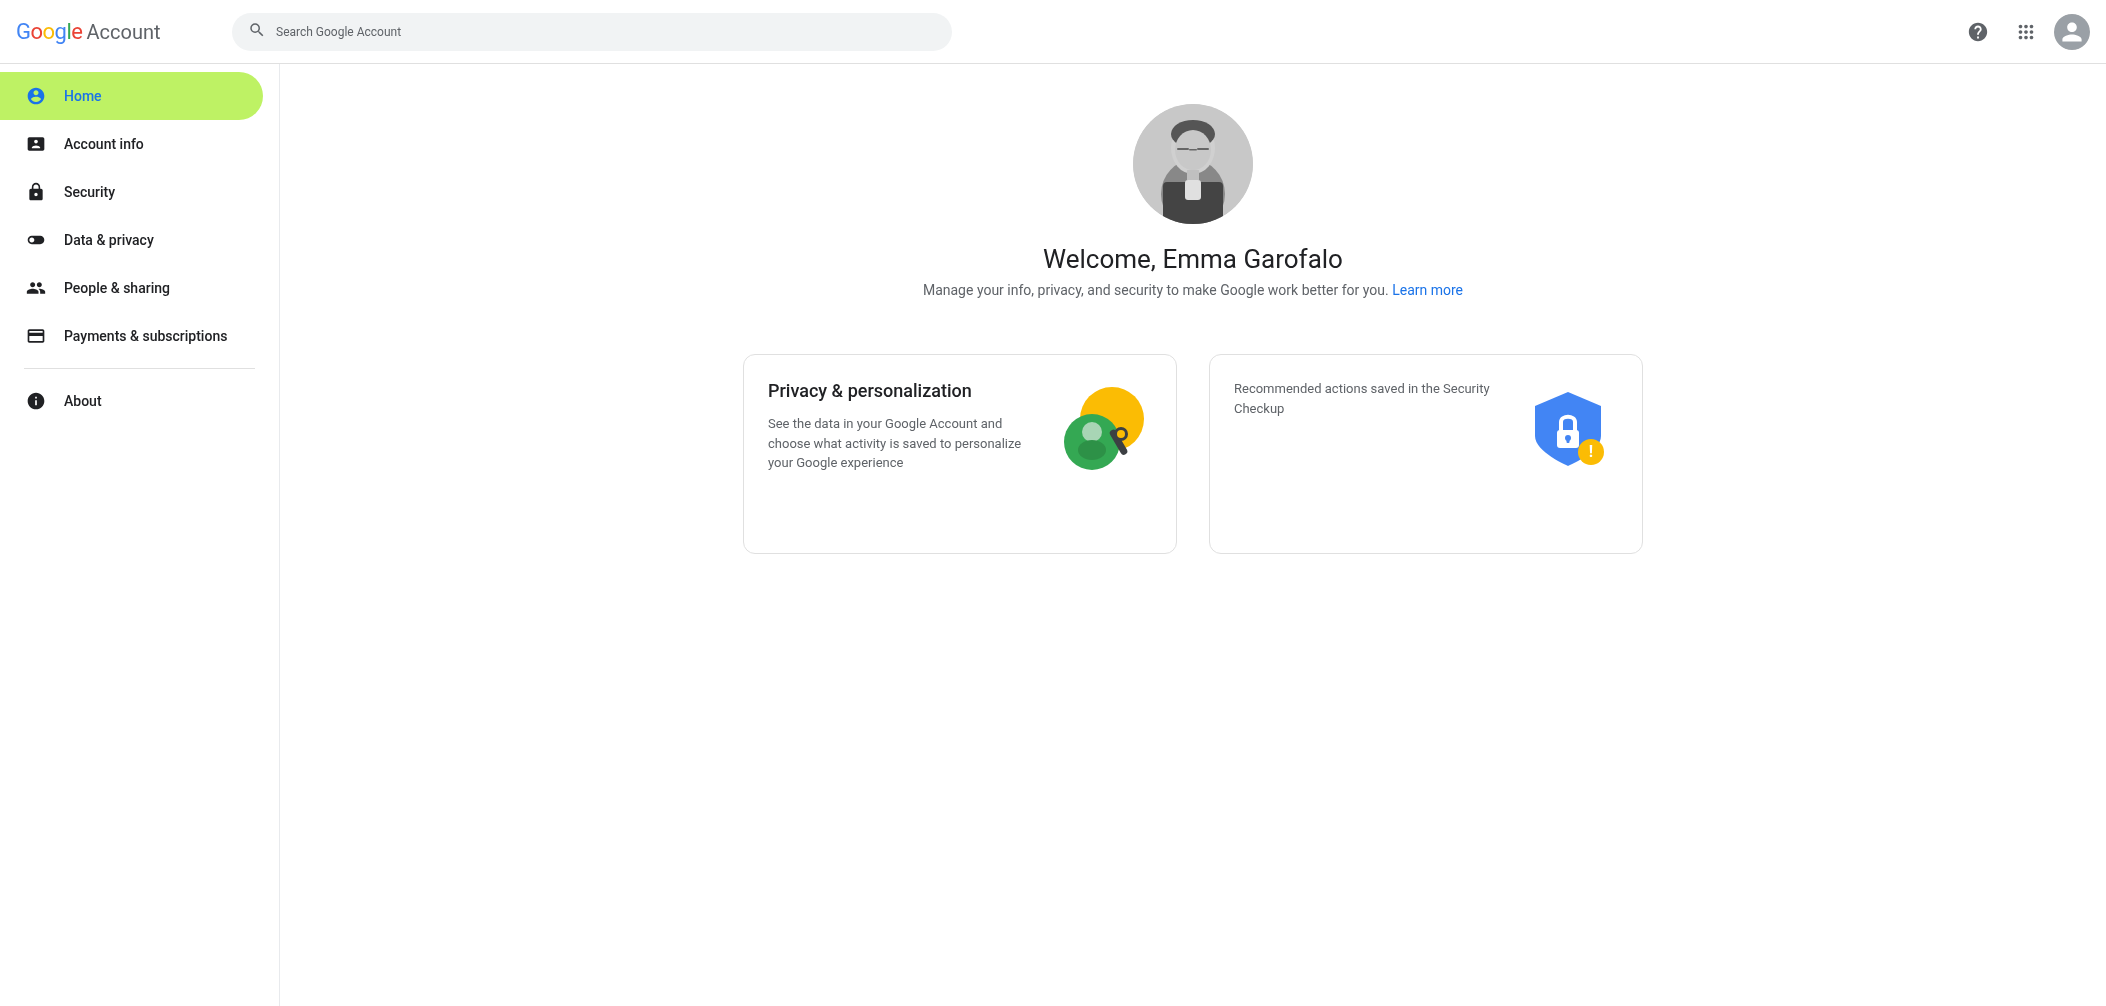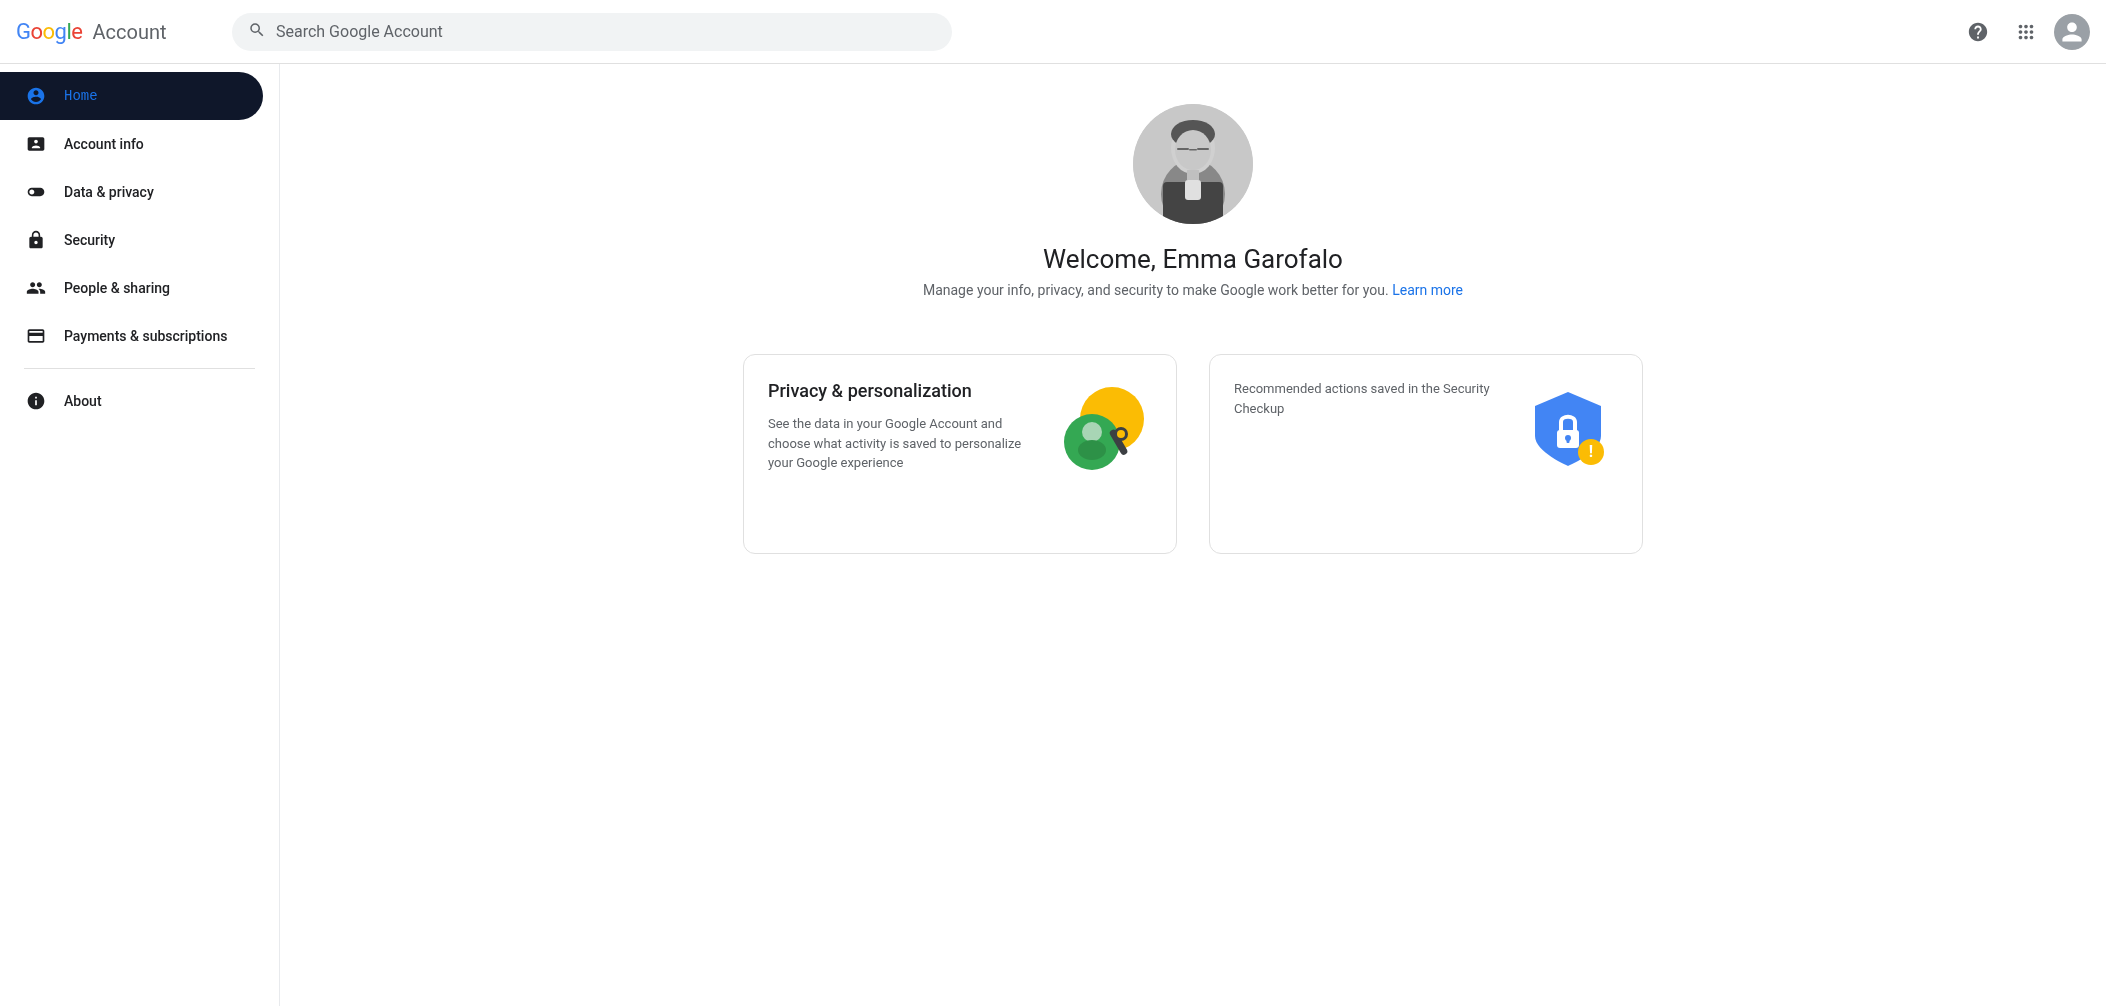--- a/index.html
+++ b/index.html
@@ -19,21 +19,20 @@
       padding: 8px 16px;
       border-bottom: 1px solid #e0e0e0;
       height: 64px;
       background: #fff;
       gap: 16px;
     }
 
     .logo {
       display: flex;
       align-items: center;
-      gap: 6px;
       min-width: 200px;
       text-decoration: none;
     }
 
     .logo-google {
       font-size: 22px;
       font-weight: 400;
       letter-spacing: -0.5px;
     }
     .logo-google .g { color: #4285f4; }
@@ -58,21 +57,21 @@
       background: #f1f3f4;
       border-radius: 24px;
       padding: 8px 16px;
       gap: 10px;
     }
 
     .search-bar input {
       border: none;
       background: transparent;
       outline: none;
-      font-size: 16px;
+      font-size: 12px;
       color: #000000;
       width: 100%;
       font-family: inherit;
     }
 
     .search-bar input::placeholder {
       color: #5f6368;
     }
 
     .search-icon-wrap {
@@ -149,23 +148,22 @@
       border-radius: 0 24px 24px 0;
       margin-right: 16px;
       cursor: pointer;
       font-size: 14px;
       color: #202124;
       font-weight: 500;
       text-decoration: none;
     }
 
     .nav-item.active {
-      background: #0f172a;
+      background: #bef264;
       color: #1a73e8;
-      font-family: Liberation Mono, monospace;
     }
 
     .nav-icon {
       font-size: 20px;
       display: flex;
       align-items: center;
       justify-content: center;
       width: 24px;
       height: 24px;
     }
@@ -344,33 +342,33 @@
         <svg class="nav-svg" viewBox="0 0 24 24">
           <path d="M20 4H4c-1.1 0-2 .9-2 2v12c0 1.1.9 2 2 2h16c1.1 0 2-.9 2-2V6c0-1.1-.9-2-2-2zm-8 2.75c1.24 0 2.25 1.01 2.25 2.25S13.24 11.25 12 11.25 9.75 10.24 9.75 9s1.01-2.25 2.25-2.25zM17 17H7v-.75c0-1.67 3.33-2.5 5-2.5s5 .83 5 2.5V17z"></path>
         </svg>
       </span>
       <span class="nav-label">Account info</span>
     </div>
 
     <div class="nav-item">
       <span class="nav-icon">
         <svg class="nav-svg" viewBox="0 0 24 24">
+          <path d="M18 8h-1V6c0-2.76-2.24-5-5-5S7 3.24 7 6v2H6c-1.1 0-2 .9-2 2v10c0 1.1.9 2 2 2h12c1.1 0 2-.9 2-2V10c0-1.1-.9-2-2-2zm-6 9c-1.1 0-2-.9-2-2s.9-2 2-2 2 .9 2 2-.9 2-2 2zm3.1-9H8.9V6c0-1.71 1.39-3.1 3.1-3.1 1.71 0 3.1 1.39 3.1 3.1v2z"></path>
+        </svg>
+      </span>
+      <span class="nav-label">Security</span>
+    </div>
+
+    <div class="nav-item">
+      <span class="nav-icon">
+        <svg class="nav-svg" viewBox="0 0 24 24">
           <path d="M17 7H7c-2.76 0-5 2.24-5 5s2.24 5 5 5h10c2.76 0 5-2.24 5-5s-2.24-5-5-5zM7 15c-1.66 0-3-1.34-3-3s1.34-3 3-3 3 1.34 3 3-1.34 3-3 3z"></path>
         </svg>
       </span>
       <span class="nav-label">Data &amp; privacy</span>
-    </div>
-
-    <div class="nav-item">
-      <span class="nav-icon">
-        <svg class="nav-svg" viewBox="0 0 24 24">
-          <path d="M18 8h-1V6c0-2.76-2.24-5-5-5S7 3.24 7 6v2H6c-1.1 0-2 .9-2 2v10c0 1.1.9 2 2 2h12c1.1 0 2-.9 2-2V10c0-1.1-.9-2-2-2zm-6 9c-1.1 0-2-.9-2-2s.9-2 2-2 2 .9 2 2-.9 2-2 2zm3.1-9H8.9V6c0-1.71 1.39-3.1 3.1-3.1 1.71 0 3.1 1.39 3.1 3.1v2z"></path>
-        </svg>
-      </span>
-      <span class="nav-label">Security</span>
     </div>
 
     <div class="nav-item">
       <span class="nav-icon">
         <svg class="nav-svg" viewBox="0 0 24 24">
           <path d="M16 11c1.66 0 2.99-1.34 2.99-3S17.66 5 16 5c-1.66 0-3 1.34-3 3s1.34 3 3 3zm-8 0c1.66 0 2.99-1.34 2.99-3S9.66 5 8 5C6.34 5 5 6.34 5 8s1.34 3 3 3zm0 2c-2.33 0-7 1.17-7 3.5V19h14v-2.5c0-2.33-4.67-3.5-7-3.5zm8 0c-.29 0-.62.02-.97.05 1.16.84 1.97 1.97 1.97 3.45V19h6v-2.5c0-2.33-4.67-3.5-7-3.5z"></path>
         </svg>
       </span>
       <span class="nav-label">People &amp; sharing</span>
     </div>

